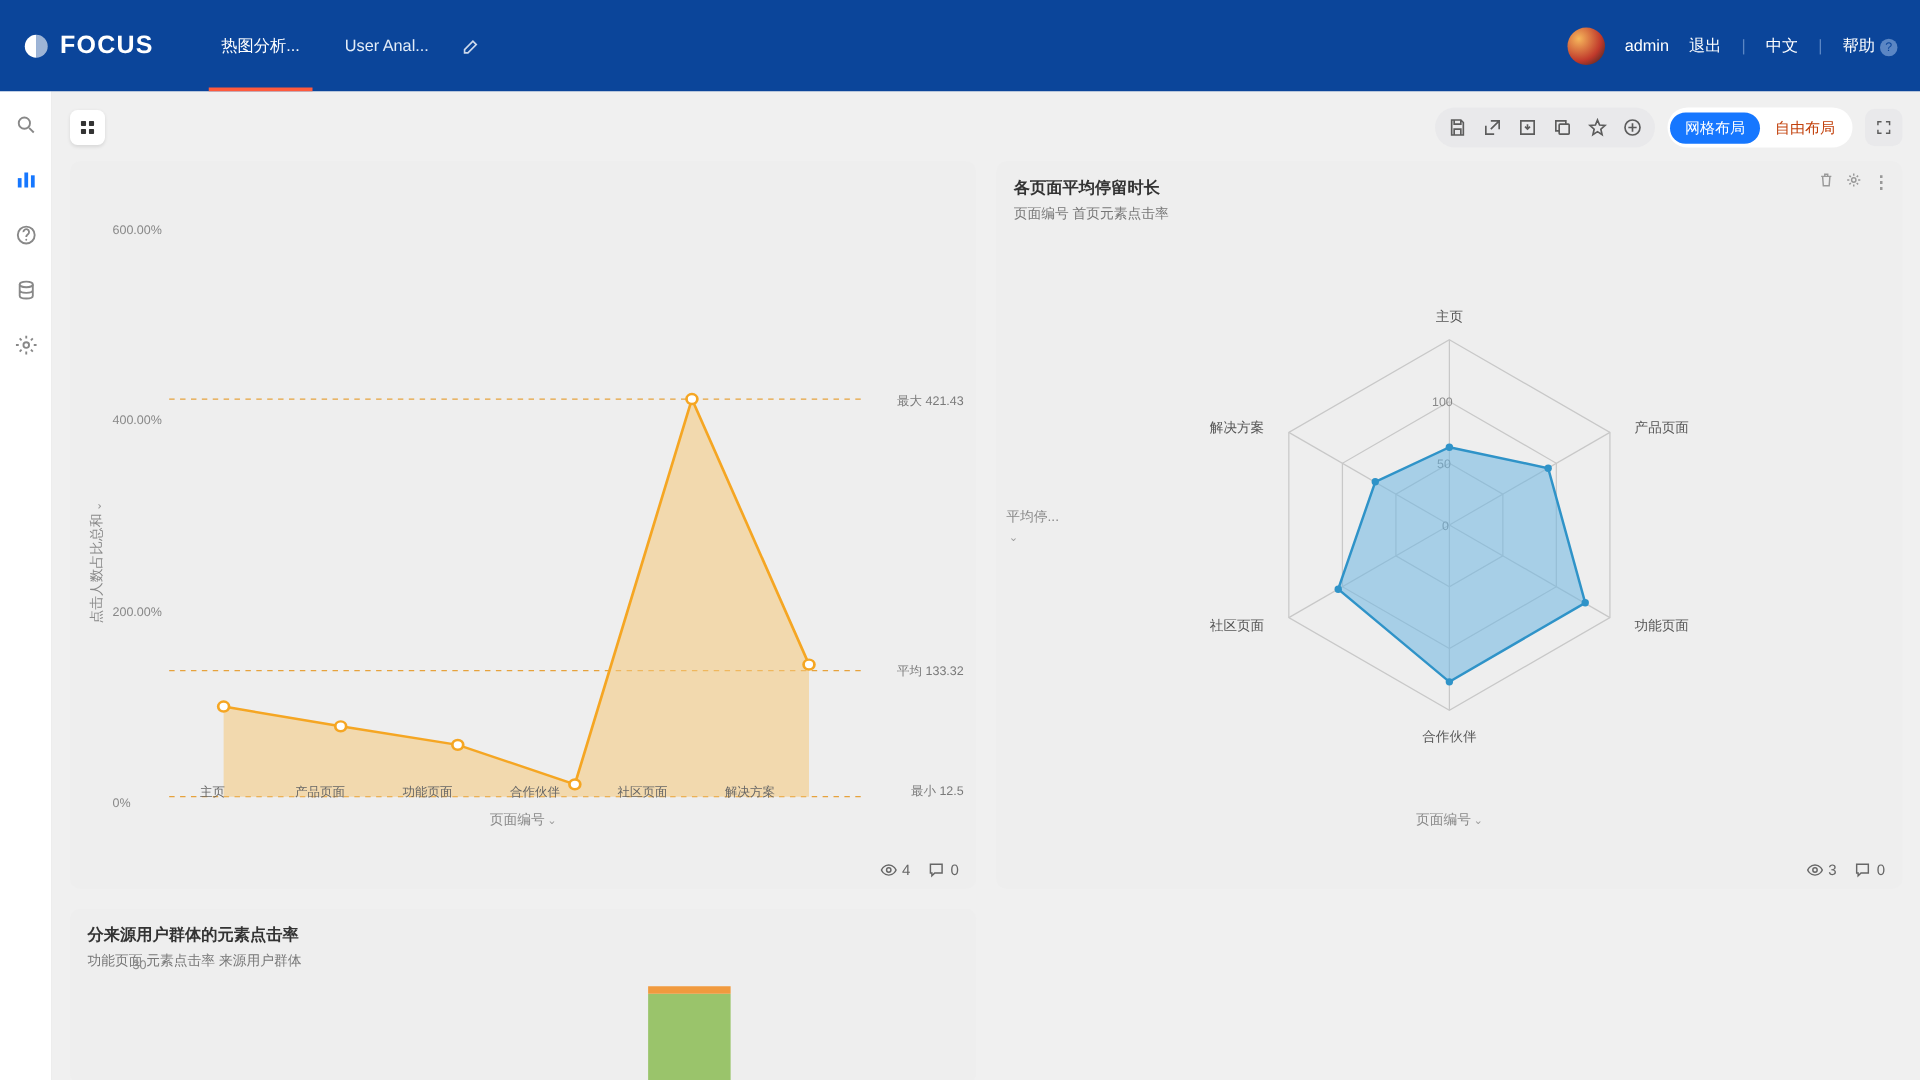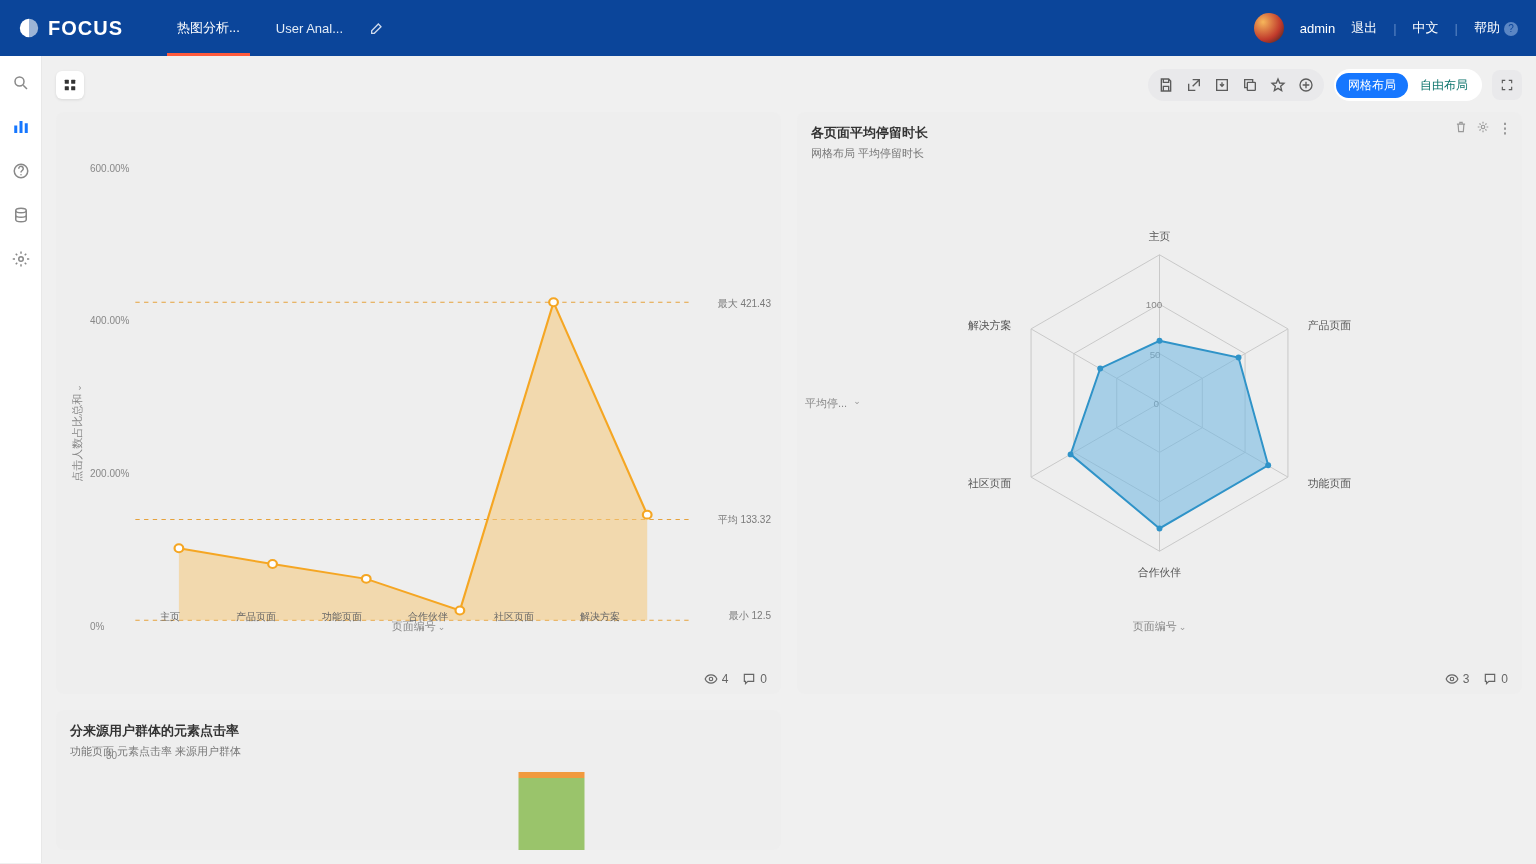--- a/index.html
+++ b/index.html
@@ -1,18 +1,18 @@
 <!DOCTYPE html>
 <html><head>
 <meta charset="utf-8">
 <style>
 * { margin:0; padding:0; box-sizing:border-box; font-family:"Microsoft YaHei",Arial,sans-serif; }
 body { background:#f0f0f0; width:1536px; height:864px; overflow:hidden; }
 
-.header { height:56px; background:#0b459a; color:#fff; display:flex; align-items:center; padding:0 18px; position:relative; }
+.header { height:73px; background:#0b459a; color:#fff; display:flex; align-items:center; padding:0 18px; position:relative; }
 .logo { display:flex; align-items:center; gap:8px; font-size:20px; font-weight:600; letter-spacing:1px; }
 .logo-icon { width:22px; height:22px; }
 .tabs { display:flex; margin-left:36px; gap:0; align-items:center; height:100%; }
 .tab { padding:0 18px; height:100%; display:flex; align-items:center; font-size:13px; color:#e3ecf7; cursor:pointer; position:relative; }
 .tab.active { color:#fff; }
 .tab.active::after { content:""; position:absolute; bottom:0; left:8px; right:8px; height:3px; background:#ff5a3c; }
 .tab-edit { margin-left:8px; color:#cdd9ec; }
 .header-right { margin-left:auto; display:flex; align-items:center; gap:16px; font-size:13px; }
 .avatar { width:30px; height:30px; border-radius:50%; background:radial-gradient(circle at 30% 30%,#f6b65b,#c0392b 60%,#222); }
 .hr-divider { color:#5b86c4; }
@@ -24,46 +24,46 @@
 .sidebar .sicon.active { color:#1677ff; position:relative;}
 .sidebar .sicon.active::before { content:""; position:absolute; left:-12px; top:-6px; bottom:-6px; width:3px; background:#1677ff; }
 
 .main { flex:1; padding:10px 14px; overflow:auto; }
 .toolbar { display:flex; align-items:center; height:38px; margin-bottom:8px; }
 .app-btn { width:28px; height:28px; background:#fff; border-radius:6px; display:flex; align-items:center; justify-content:center; box-shadow:0 1px 3px rgba(0,0,0,.1); cursor:pointer;}
 .tool-group { margin-left:auto; display:flex; align-items:center; gap:10px; }
 .pill-group { background:#e9e9eb; border-radius:19px; height:32px; display:flex; align-items:center; padding:0 10px; gap:12px; }
 .pill-group .ticon { color:#5c5c5c; cursor:pointer; width:16px; height:16px; }
 .layout-toggle { display:flex; align-items:center; gap:0; background:#fff; border-radius:16px; height:32px; padding:2px; }
-.layout-toggle span { padding:4px 12px; font-size:12px; border-radius:14px; cursor:pointer; color:#0f766e;}
+.layout-toggle span { padding:4px 12px; font-size:12px; border-radius:14px; cursor:pointer; color:#c2410c;}
 .layout-toggle span.active { background:#1677ff; color:#fff; }
 .expand-btn { width:30px; height:30px; background:#e9e9eb; border-radius:8px; display:flex; align-items:center; justify-content:center; cursor:pointer; color:#5c5c5c;}
 
 .grid { display:grid; grid-template-columns:1fr 1fr; gap:16px; }
 .card { background:#eeeeee; border-radius:8px; padding:12px 14px 8px; position:relative; min-height:100px;}
 .card.large { height:582px; }
 .card.short { height:140px; }
 .card-title { font-size:13px; font-weight:600; color:#333; }
 .card-sub { font-size:11px; color:#777; margin-top:4px; }
 .card-actions { position:absolute; top:8px; right:10px; display:flex; gap:8px; color:#999; }
 .card-actions span { cursor:pointer; font-size:14px;}
 .card-foot { position:absolute; bottom:8px; right:14px; display:flex; gap:14px; font-size:12px; color:#666; align-items:center;}
 .card-foot .fi { display:flex; align-items:center; gap:4px;}
 
 .chart-area { position:absolute; inset:44px 14px 44px 14px; }
 
 
 .ylab { position:absolute; left:0; transform:rotate(-90deg) translateX(-50%); transform-origin:left top; top:56%; font-size:11px; color:#888; }
-.xlab-area, .xlab-radar { position:absolute; bottom:16px; left:50%; transform:translateX(-50%); font-size:11px; color:#888;}
+.xlab-area, .xlab-radar { position:absolute; bottom:4px; left:50%; transform:translateX(-50%); font-size:11px; color:#888;}
 .ytick { position:absolute; left:20px; font-size:10px; color:#888; transform:translateY(-50%);}
 .xtick { position:absolute; bottom:26px; font-size:10px; color:#666; transform:translateX(-50%);}
 .anno { position:absolute; font-size:10px; color:#7a7a7a; right:-4px; transform:translateY(-50%);}
 .chev { font-size:9px; color:#999; margin-left:2px;}
 
-.legend-left { position:absolute; left:8px; top:50%; transform:translateY(-50%); font-size:11px; color:#888; display:flex; gap:4px;}
+.legend-left { position:absolute; left:8px; top:50%; transform:translateY(-50%); font-size:11px; color:#888; display:flex; gap:4px;flex-direction:column;}
 
 svg { display:block; }
 
 .bar-ylab { position:absolute; left:50px; top:0; font-size:10px; color:#888;}
 </style>
 </head>
 <body>
 
 <div class="header">
   <div class="logo">
@@ -220,21 +220,21 @@
               <svg width="14" height="14" viewBox="0 0 24 24">
                 <path fill="none" stroke="#666" stroke-width="2" d="M4 4h16v12H10l-4 4v-4H4z"></path>
               </svg>
               <span>0</span>
             </span>
         </div>
       </div>
 
       <div class="card large">
         <div class="card-title">各页面平均停留时长</div>
-        <div class="card-sub">网格布局 平均停留时长</div>
+        <div class="card-sub">页面编号 首页元素点击率</div>
         <div class="card-actions">
           <span>
               <svg width="14" height="14" viewBox="0 0 24 24">
                 <path fill="none" stroke="#999" stroke-width="2" d="M5 7h14M10 7V4h4v3M7 7l1 13h8l1-13"></path>
               </svg>
             </span>
           <span>
               <svg width="14" height="14" viewBox="0 0 24 24">
                 <circle cx="12" cy="12" r="3" fill="none" stroke="#999" stroke-width="2"></circle>
                 <path fill="none" stroke="#999" stroke-width="2" d="M12 3v3m0 12v3M3 12h3m12 0h3M6 6l2 2m8 8l2 2M6 18l2-2m8-8l2-2"></path>

